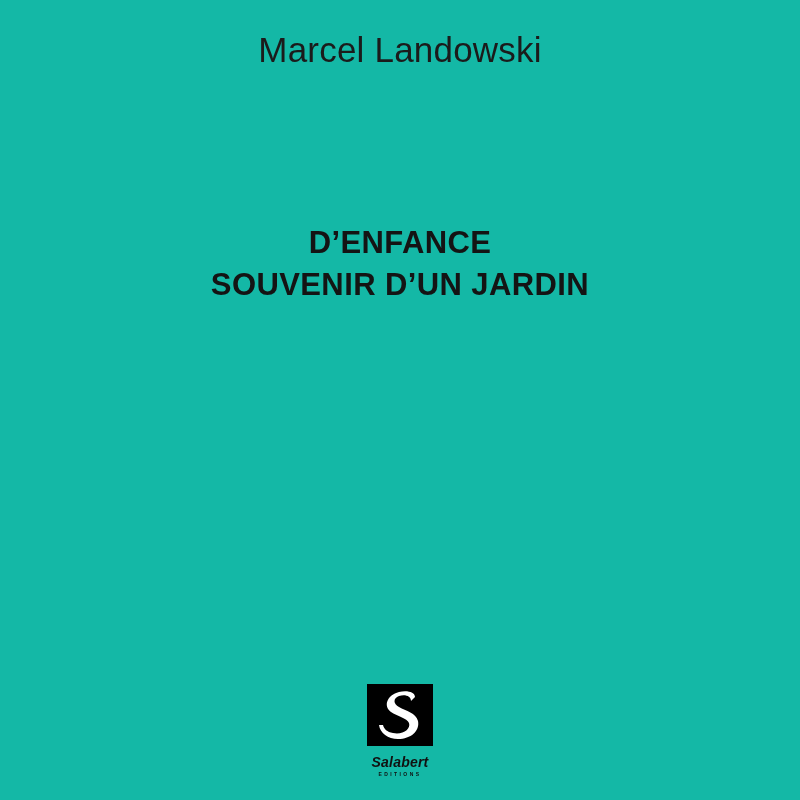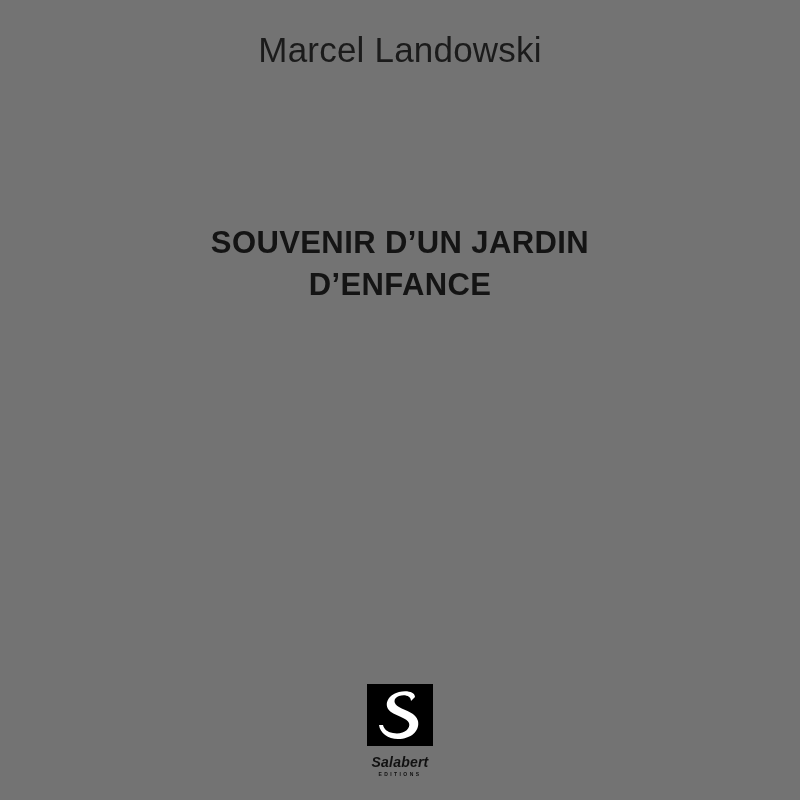--- a/index.html
+++ b/index.html
@@ -11,21 +11,21 @@
     width: 800px;
     height: 800px;
     font-family: "Liberation Sans", sans-serif;
     color: #1a1a1a;
     overflow: hidden;
   }
   .page {
     position: relative;
     width: 800px;
     height: 800px;
-    background: #737373;
+    background: #14b8a6;
   }
   .composer {
     position: absolute;
     top: 30px;
     left: 0;
     width: 100%;
     text-align: center;
     font-size: 35px;
     font-weight: 400;
     letter-spacing: 0.2px;
@@ -93,22 +93,22 @@
   }
 </style>
 </head>
 <body>
 
 <div class="page">
 
   <div class="composer">Marcel Landowski</div>
 
   <div class="title-block">
+    <div class="title-line">D’ENFANCE</div>
     <div class="title-line">SOUVENIR D’UN JARDIN</div>
-    <div class="title-line">D’ENFANCE</div>
   </div>
 
 
   <div class="logo-wrap">
     <div class="logo-mark">
       <svg width="46" height="50" viewBox="0 0 46 50" aria-hidden="true">
         <path d="M38 7 C38 2 30 0 22 2 C10 5 6 16 14 22 C20 26 30 28 32 33 C34 39 26 45 16 43 C10 42 7 39 6 35 L2 35 C3 43 11 49 21 49 C34 49 43 41 41 31 C39 23 29 21 22 17 C16 14 16 8 22 6 C28 4 34 6 34 11 Z" fill="#ffffff"></path>
       </svg>
     </div>
     <div class="logo-name">Salabert</div>

